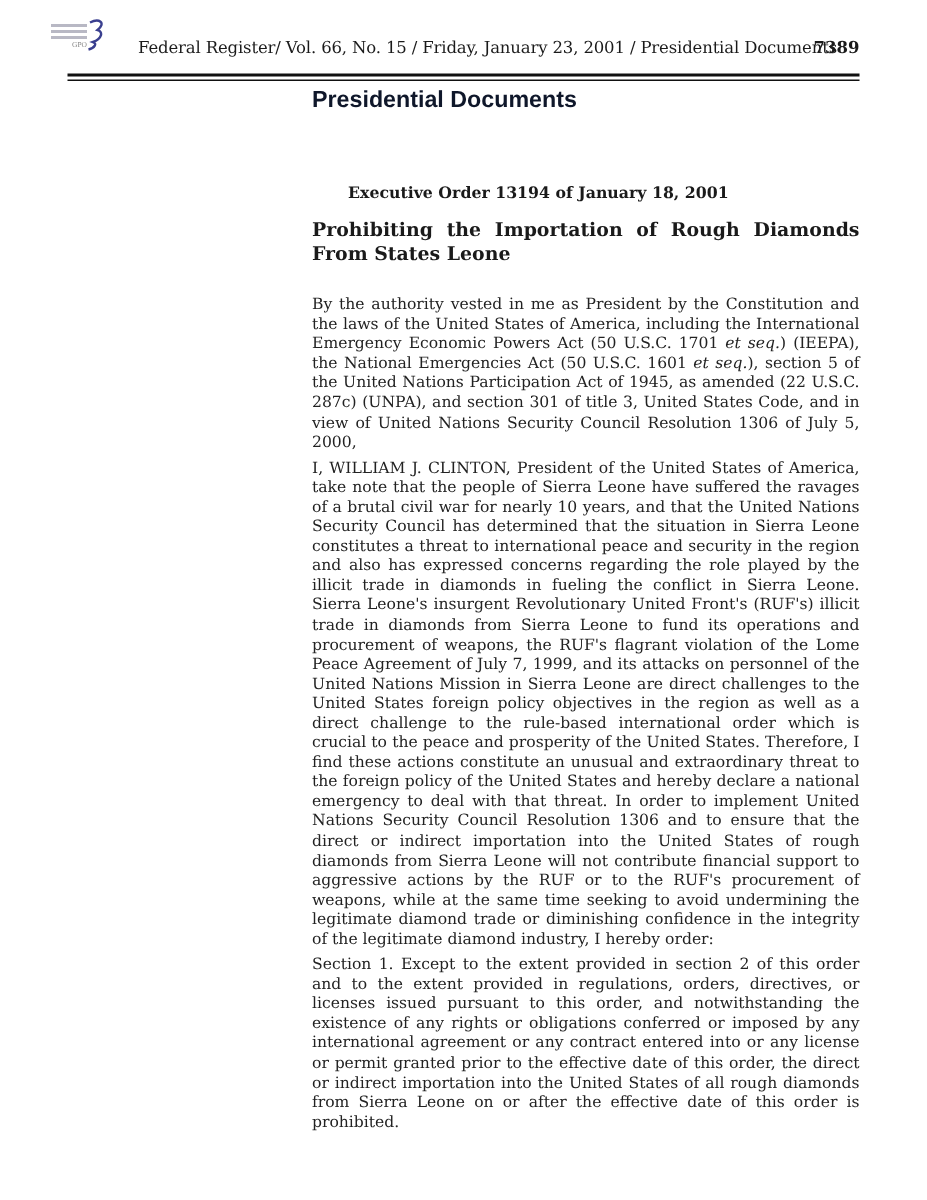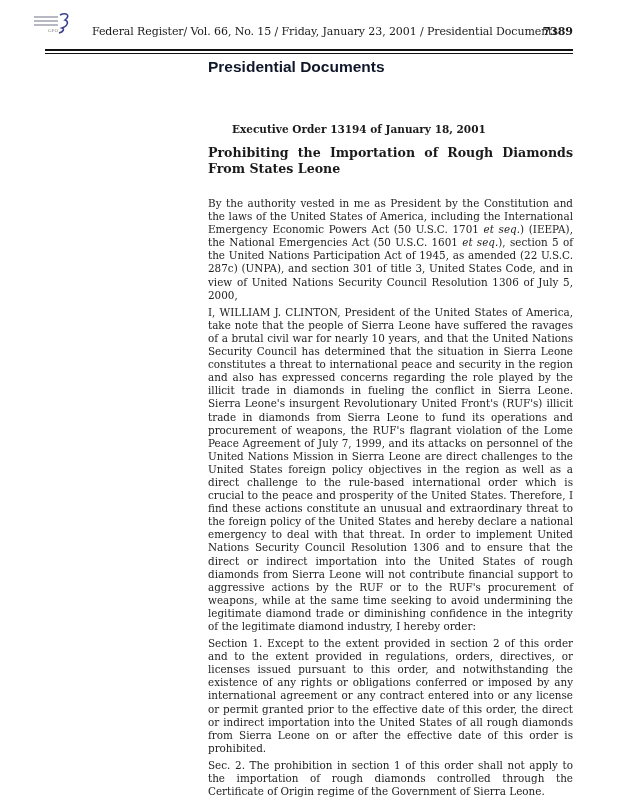--- a/index.html
+++ b/index.html
@@ -47,15 +47,14 @@
 
 <div class="section-head">Presidential Documents</div>
 
 <div class="eo">Executive Order 13194 of January 18, 2001</div>
 <div class="title">Prohibiting the Importation of Rough Diamonds From States Leone</div>
 
 <div class="body">
   <p><span>By the authority vested in me as President by the Constitution and the laws of the United States of America, including the International Emergency Economic Powers Act (50 U.S.C. 1701 </span><i>et seq.</i><span>) (IEEPA), the National Emergencies Act (50 U.S.C. 1601 </span><i>et seq.</i><span>), section 5 of the United Nations Participation Act of 1945, as amended (22 U.S.C. 287c) (UNPA), and section 301 of title 3, United States Code, and in view of United Nations Security Council Resolution 1306 of July 5, 2000,</span></p>
   <p>I, WILLIAM J. CLINTON, President of the United States of America, take note that the people of Sierra Leone have suffered the ravages of a brutal civil war for nearly 10 years, and that the United Nations Security Council has determined that the situation in Sierra Leone constitutes a threat to international peace and security in the region and also has expressed concerns regarding the role played by the illicit trade in diamonds in fueling the conflict in Sierra Leone. Sierra Leone's insurgent Revolutionary United Front's (RUF's) illicit trade in diamonds from Sierra Leone to fund its operations and procurement of weapons, the RUF's flagrant violation of the Lome Peace Agreement of July 7, 1999, and its attacks on personnel of the United Nations Mission in Sierra Leone are direct challenges to the United States foreign policy objectives in the region as well as a direct challenge to the rule-based international order which is crucial to the peace and prosperity of the United States. Therefore, I find these actions constitute an unusual and extraordinary threat to the foreign policy of the United States and hereby declare a national emergency to deal with that threat. In order to implement United Nations Security Council Resolution 1306 and to ensure that the direct or indirect importation into the United States of rough diamonds from Sierra Leone will not contribute financial support to aggressive actions by the RUF or to the RUF's procurement of weapons, while at the same time seeking to avoid undermining the legitimate diamond trade or diminishing confidence in the integrity of the legitimate diamond industry, I hereby order:</p>
   <p><b>Section 1.</b><span> Except to the extent provided in section 2 of this order and to the extent provided in regulations, orders, directives, or licenses issued pursuant to this order, and notwithstanding the existence of any rights or obligations conferred or imposed by any international agreement or any contract entered into or any license or permit granted prior to the effective date of this order, the direct or indirect importation into the United States of all rough diamonds from Sierra Leone on or after the effective date of this order is prohibited.</span></p>
-  <p><b>Sec. 2.</b><span> The prohibition in section 1 of this order shall not apply to the importation of rough diamonds controlled through the Certificate of Origin regime of the Government of Sierra Leone.</span></p>
 
 </div>
 
 </body></html>

